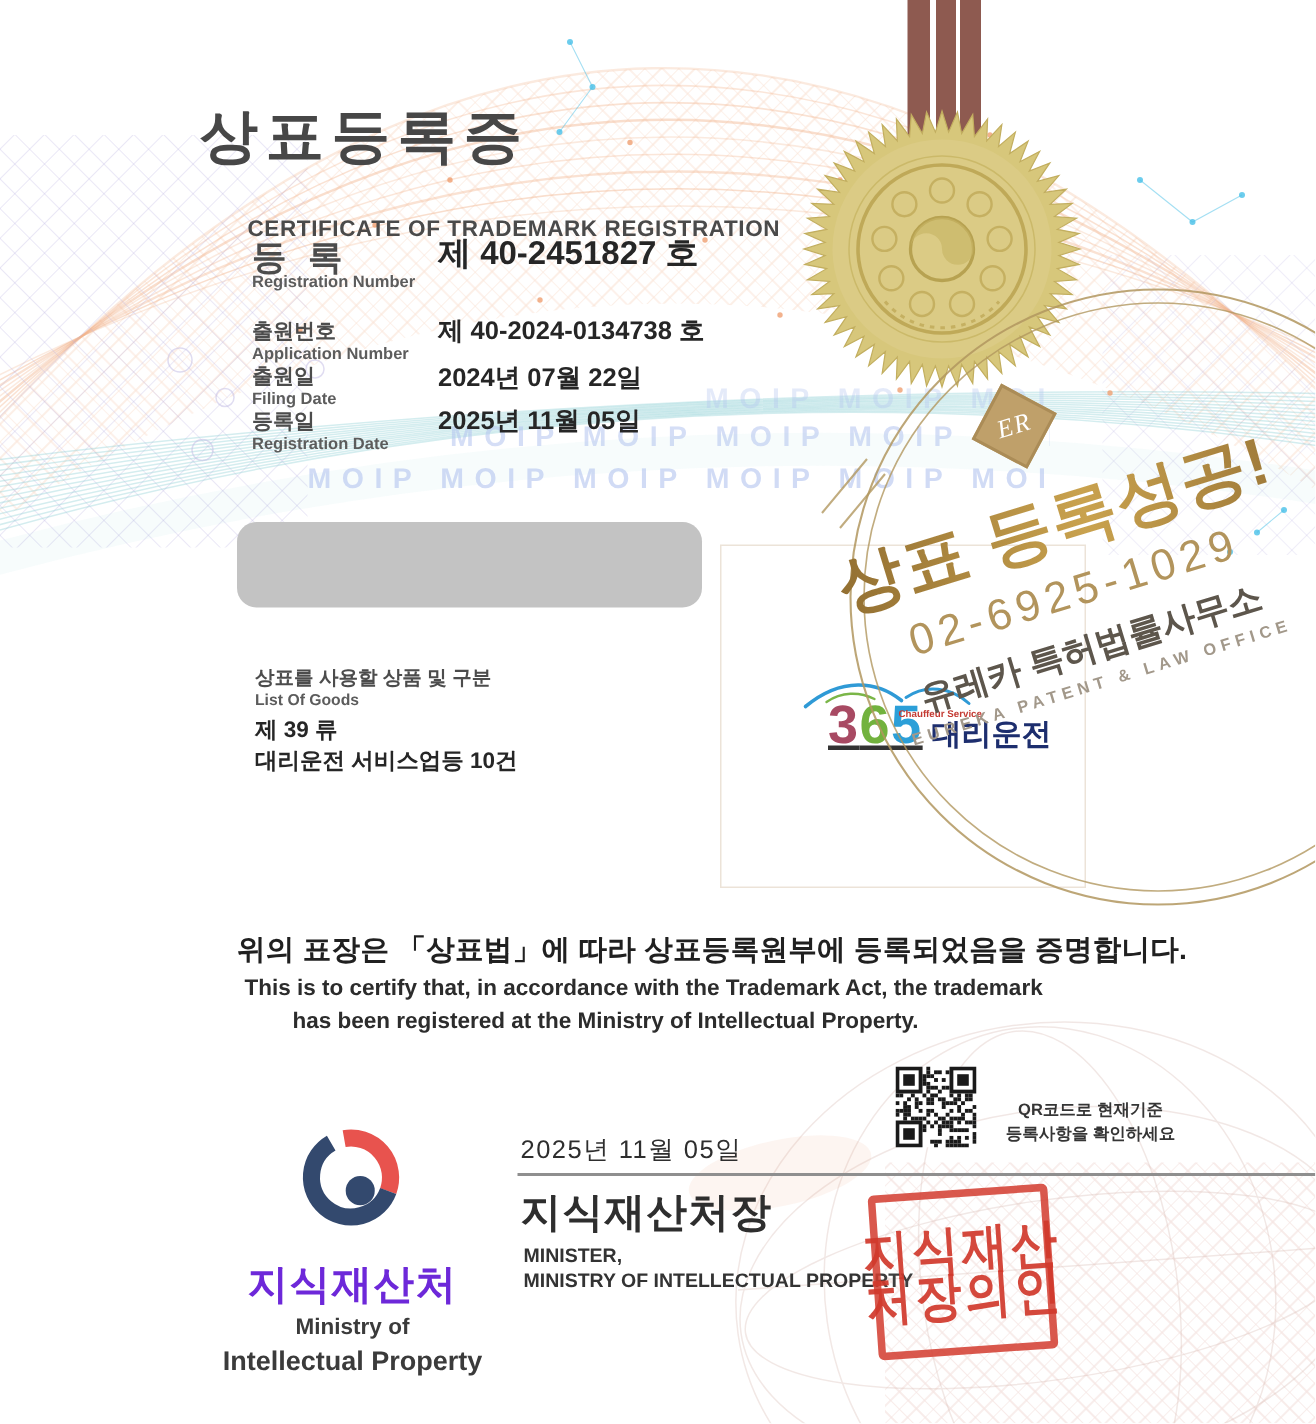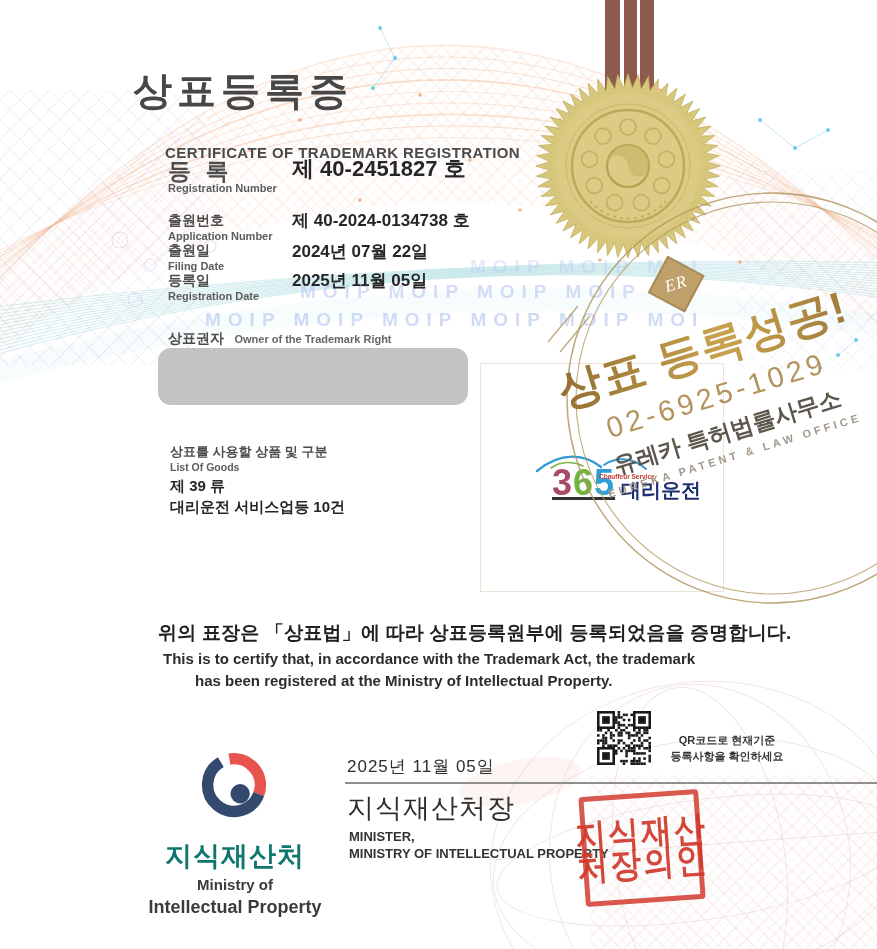--- a/index.html
+++ b/index.html
@@ -59,26 +59,26 @@
            transform:rotate(45deg);border:2px solid #ab8c57;}
   #erBadge span{position:absolute;left:0;top:0;width:38px;height:38px;transform:rotate(-45deg);
            color:#fff;font-family:"Liberation Serif",serif;font-style:italic;font-size:17px;
            display:flex;align-items:center;justify-content:center;letter-spacing:1px;}
   
   #certK{left:158px;top:620px;font-size:19px;font-weight:bold;color:#202020;letter-spacing:.2px;z-index:3;}
   #certE1{left:163px;top:650px;font-size:15px;font-weight:bold;color:#2c2c2c;z-index:3;}
   #certE2{left:163px;top:672px;font-size:15px;font-weight:bold;color:#2c2c2c;z-index:3;margin-left:32px;}
   
   #govSym{left:190px;top:748px;width:88px;height:88px;z-index:3;}
-  #minKo{left:140px;top:838px;width:190px;text-align:center;font-size:27px;font-weight:bold;color:#0f766e;z-index:3;letter-spacing:1px;}
+  #minKo{left:140px;top:838px;width:190px;text-align:center;font-size:27px;font-weight:bold;color:#6d28d9;z-index:3;letter-spacing:1px;}
   #minEn1{left:140px;top:876px;width:190px;text-align:center;font-size:15px;font-weight:bold;color:#3b3b3b;z-index:3;}
   #minEn2{left:140px;top:897px;width:190px;text-align:center;font-size:18px;font-weight:bold;color:#3b3b3b;z-index:3;}
   #issDate{left:347px;top:755px;font-size:17px;color:#2e2e2e;letter-spacing:1px;z-index:3;}
   #rule{left:345px;top:782px;width:532px;height:2px;background:#8f8f8f;z-index:3;}
-  #ministerKo{left:347px;top:790px;font-size:27px;font-weight:normal;color:#2e2e2e;letter-spacing:1px;z-index:3;}
+  #ministerKo{left:347px;top:790px;font-size:27px;font-weight:bold;color:#2e2e2e;letter-spacing:1px;z-index:3;}
   #ministerE1{left:349px;top:829px;font-size:13px;font-weight:bold;color:#333;z-index:3;}
   #ministerE2{left:349px;top:846px;font-size:13px;font-weight:bold;color:#333;z-index:3;}
   #redSeal{left:582px;top:793px;width:110px;height:100px;z-index:4;transform:rotate(-4deg);
            border:5px solid rgba(210,59,46,.85);border-radius:4px;display:flex;flex-direction:column;
            align-items:center;justify-content:center;gap:2px;background:rgba(255,255,255,.05);}
   #redSeal div{font-size:31px;font-weight:bold;color:rgba(208,56,43,.92);letter-spacing:2px;
            line-height:.95;transform:scaleY(1.12);white-space:nowrap;}
   #qr{left:597px;top:711px;width:54px;height:54px;z-index:3;}
   #qrCap{left:652px;top:733px;width:150px;text-align:center;z-index:3;}
   #qrCap div{font-size:11px;font-weight:bold;color:#353535;line-height:1.45;white-space:nowrap;}
@@ -229,24 +229,20 @@
   <div id="appV" class="abs val">제 40-2024-0134738 호</div>
 
   <div id="filK" class="abs labK">출원일</div>
   <div id="filE" class="abs labE">Filing Date</div>
   <div id="filV" class="abs val">2024년 07월 22일</div>
 
   <div id="rdK" class="abs labK">등록일</div>
   <div id="rdE" class="abs labE">Registration Date</div>
   <div id="rdV" class="abs val">2025년 11월 05일</div>
 
-  <div id="ownRow" class="abs">
-    <span class="k">상표권자</span>
-    <span class="e">Owner of the Trademark Right</span>
-  </div>
   <div id="ownerBox" class="abs"></div>
 
   <div id="tmBox" class="abs"></div>
   <div id="tmLogo" class="abs">
     <svg width="145" height="30" viewBox="0 0 145 30">
       <path d="M4 24 C 28 4, 52 7, 68 20" stroke="#2f9ad6" stroke-width="2.4" fill="none" stroke-linecap="round"></path>
       <path d="M71 18 C 84 9, 101 11, 113 22" stroke="#2f9ad6" stroke-width="2" fill="none" stroke-linecap="round"></path>
       <path d="M18 21 C 28 14, 40 14, 50 19" stroke="#7ab648" stroke-width="1.6" fill="none" stroke-linecap="round"></path>
     </svg>
     <div id="tmDigits"><span style="color: rgb(168, 74, 99);">3</span><span style="color: rgb(114, 178, 62);">6</span><span style="color: rgb(43, 159, 216);">5</span></div>

